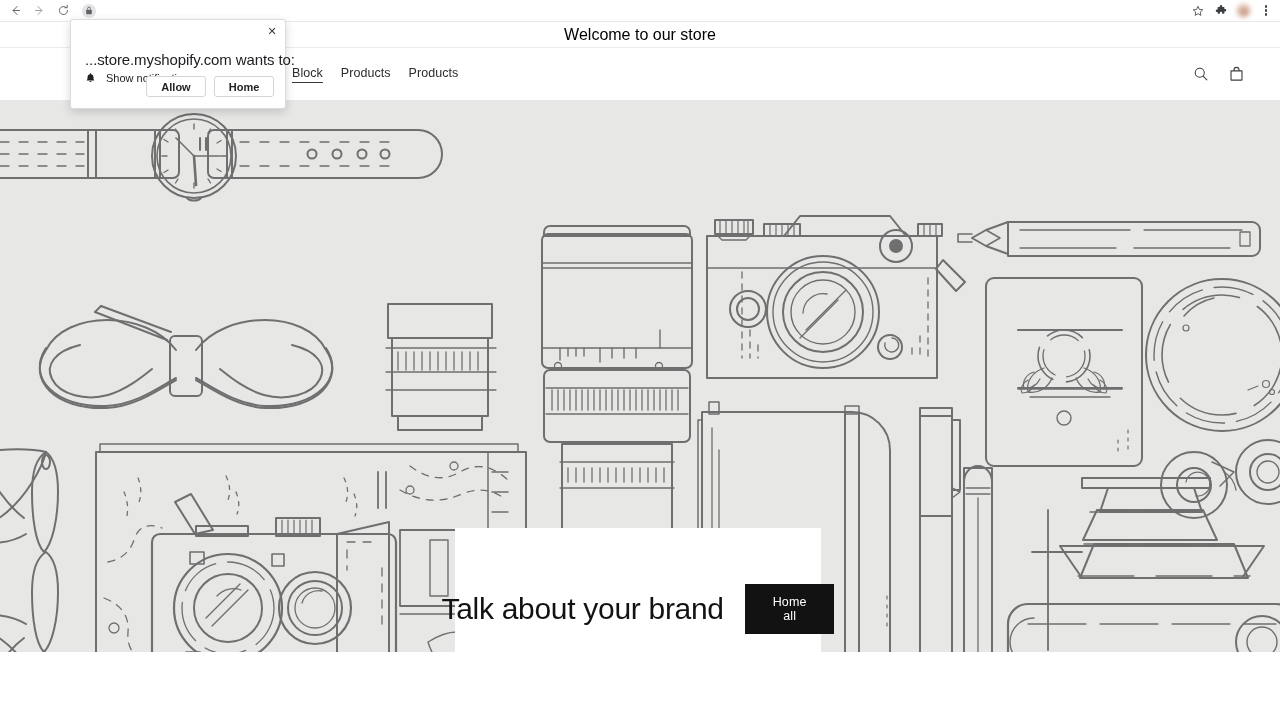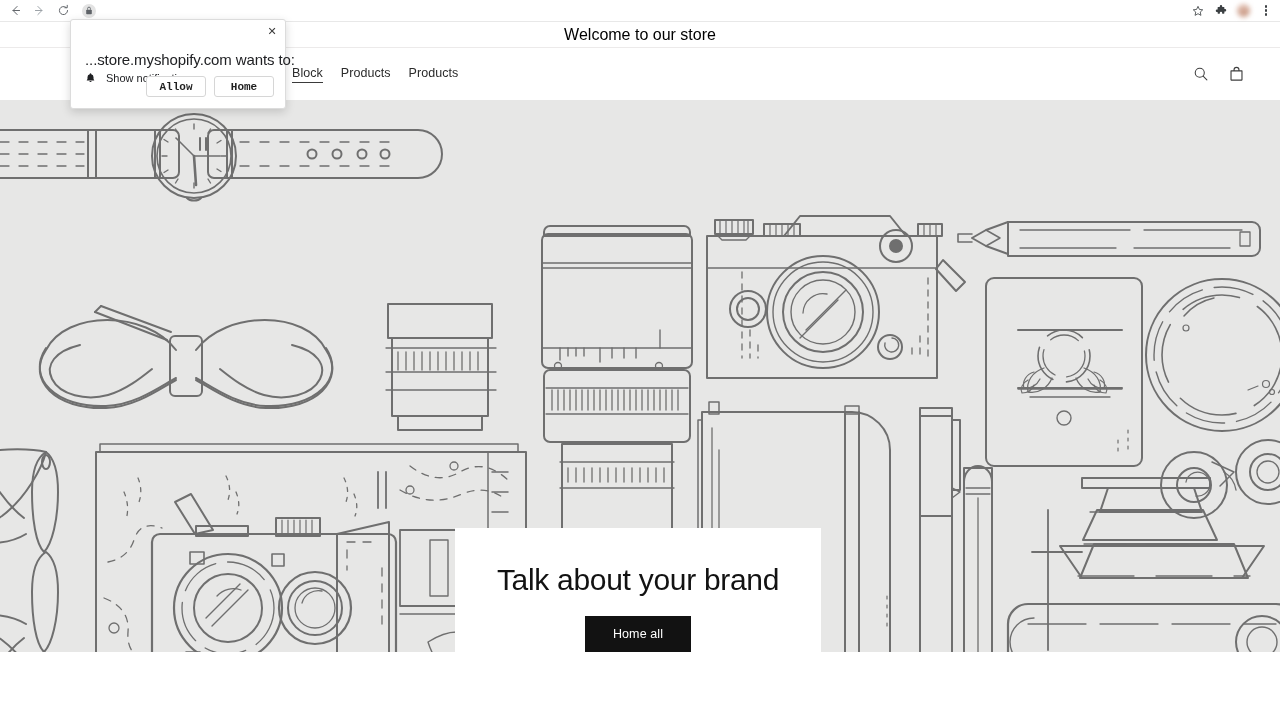--- a/index.html
+++ b/index.html
@@ -64,21 +64,21 @@
     position:absolute; left:14px; top:52px; display:flex; align-items:center; gap:10px;
   }
   .bell-icon{ width:11px;height:12px; display:flex;align-items:center;justify-content:center;}
   .bell-icon svg{display:block;}
   .perm-row-label{ font-size:11px; color:#202124; }
   .perm-actions{
     position:absolute; right:11px; bottom:11px; display:flex; gap:8px;
   }
   .perm-btn{
     min-width:60px; height:21px; border:1px solid #d6d6d6; border-radius:3px;
-    background:#fff; font-family:Liberation Mono, monospace;
+    background:#fff; font-family:Liberation Sans, sans-serif;
     font-size:11px; font-weight:bold; color:#1f1f1f; cursor:pointer;
     display:flex;align-items:center;justify-content:center;
   }
 
   
   .site{ position:absolute; left:0; top:22px; width:1280px; height:698px; background:#fff; }
 
   .announcement{
     height:26px; display:flex; align-items:center; justify-content:center;
     border-bottom:1px solid #eceaea; background:#ffffff;
@@ -98,21 +98,21 @@
   .hdr-ico{ width:20px;height:20px; display:flex;align-items:center;justify-content:center; color:#3f3f3f; cursor:pointer;}
   .hdr-ico svg{display:block;}
 
   
   .hero{
     position:relative; width:1280px; height:552px; background:#e7e7e6; overflow:hidden;
   }
   .hero-art{ position:absolute; inset:0; }
   .hero-card{
     position:absolute; left:455px; top:428px; width:366px; height:161px;
-    background:#ffffff; display:flex; flex-direction:column;
+    background:#ffffff; display:flex; flex-direction:row;
     align-items:center; justify-content:center; gap:21px; z-index:5;
   }
   .hero-heading{
     font-size:30px; font-weight:400; color:#121212; letter-spacing:-.3px;
     line-height:1; white-space:nowrap;
   }
   .hero-btn{
     background:#121212; color:#ffffff; border:none;
     font-family:"Liberation Sans", sans-serif;
     font-size:12.5px; padding:11px 28px; cursor:pointer; letter-spacing:.1px;

